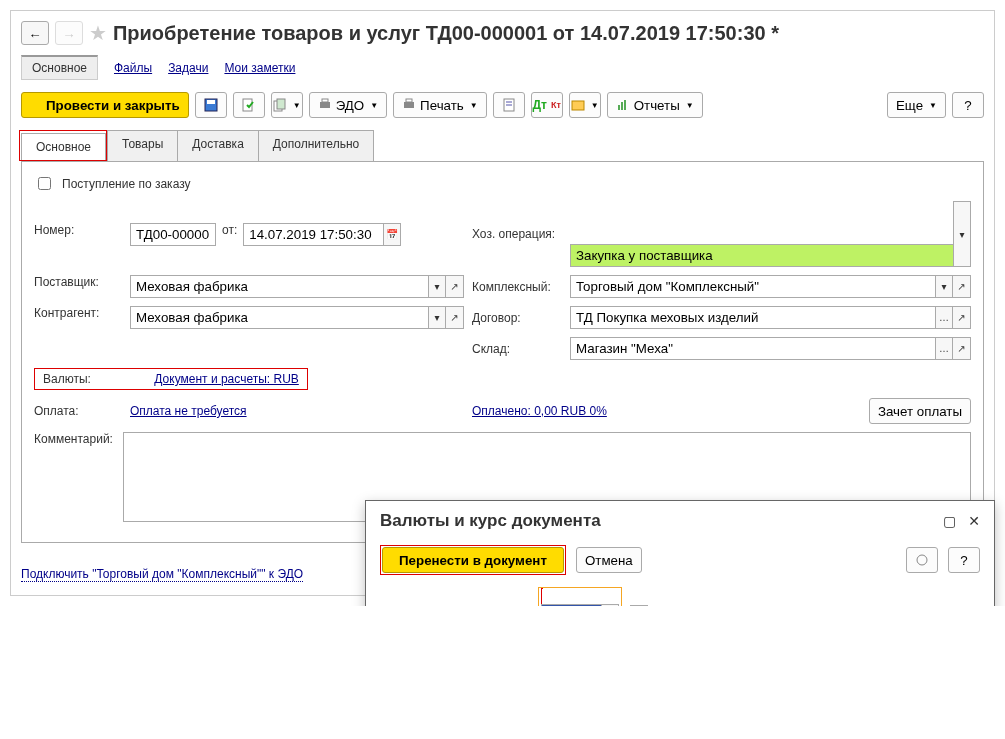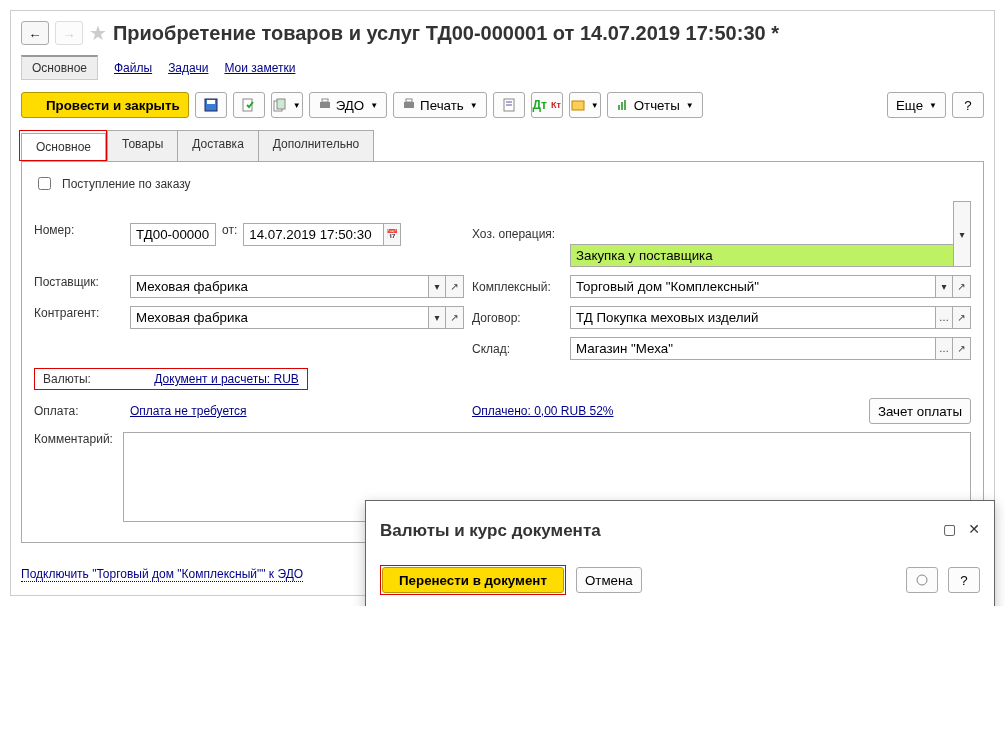--- a/index.html
+++ b/index.html
@@ -62,21 +62,21 @@
   .textarea {
     width: 100%; height: 90px; border: 1px solid #aaa; resize: none;
   }
   .highlight-red { border: 1px solid #d00; padding: 1px; }
   .bottom-link-row { margin-top: 20px; }
   .popup {
     position: absolute; left: 365px; top: 500px;
     width: 630px; background: #fff; border: 1px solid #666;
     box-shadow: 0 4px 12px rgba(0,0,0,.25);
   }
-  .popup-head { padding: 20px 14px; font-size: 17px; font-weight: bold; display: flex; }
+  .popup-head { padding: 10px 14px; font-size: 17px; font-weight: bold; display: flex; align-items: center; }
   .popup-head-icons { margin-left: auto; display: flex; gap: 12px; }
   .popup-head-icons span { cursor: pointer; font-size: 14px; font-weight: normal; }
   .popup-body { padding: 4px 14px 14px; }
   .popup-toolbar { display: flex; align-items: center; gap: 10px; margin-bottom: 12px; }
   .popup-row { display: flex; align-items: center; gap: 8px; margin-bottom: 8px; }
   .popup-label { width: 150px; }
   .dropdown-list {
     position: absolute; left: 530px; top: 615px; width: 330px;
     background: #fff; border: 1px solid #666;
     box-shadow: 0 4px 8px rgba(0,0,0,.2); z-index: 20;
@@ -264,21 +264,21 @@
       <span class="label" style="display:inline-block">Валюты:</span>
       <span class="link" style="margin-left:18px">Документ и расчеты: RUB</span>
     </div>
 
     <div class="form-row">
       <div class="col-left">
         <span class="label">Оплата:</span>
         <span class="link">Оплата не требуется</span>
       </div>
       <div class="col-right">
-        <span class="link">Оплачено: 0,00 RUB  52%</span>
+        <span class="link">Оплачено: 0,00 RUB  0%</span>
         <span class="spacer"></span>
         <button class="btn">Зачет оплаты</button>
       </div>
     </div>
 
     <div class="form-row" style="align-items:flex-start">
       <span class="label">Комментарий:</span>
       <textarea class="textarea" style=""></textarea>
     </div>
   </div>

